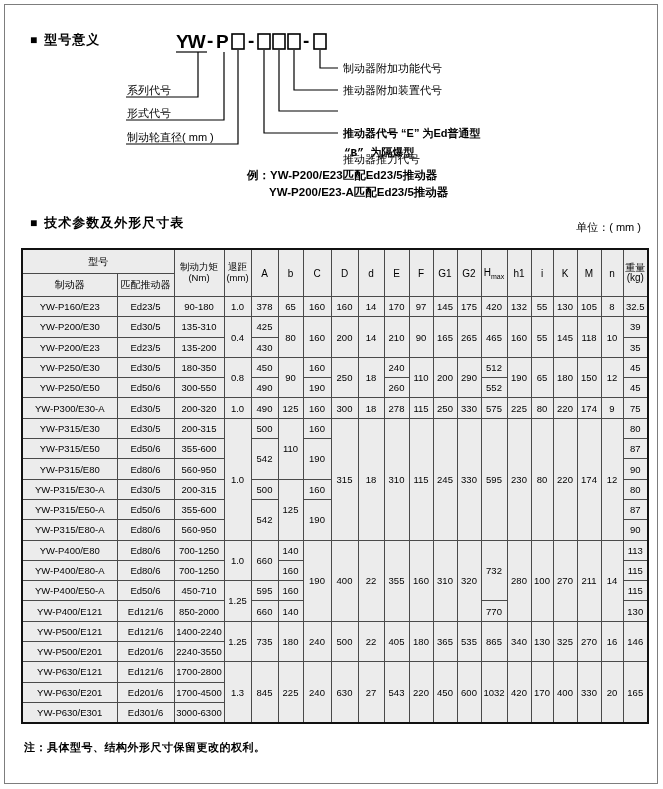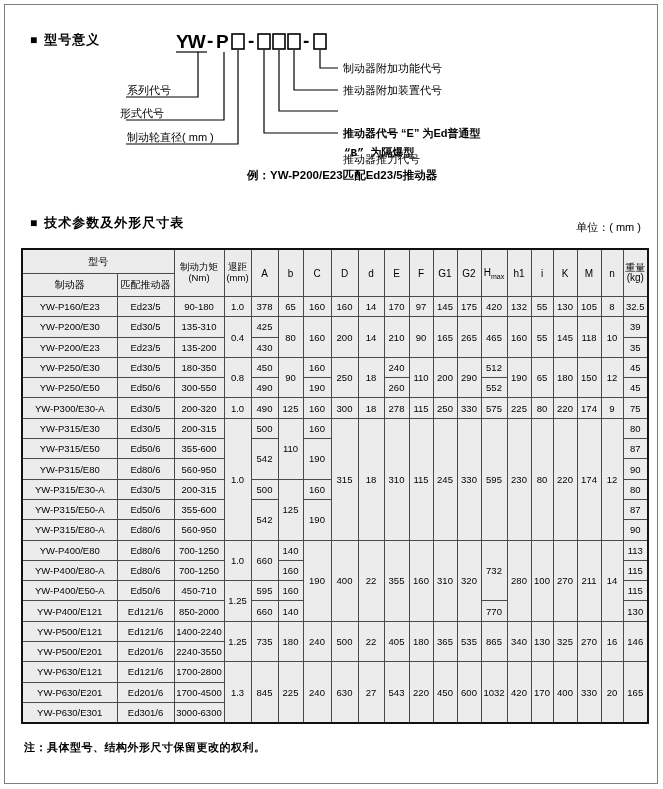--- a/index.html
+++ b/index.html
@@ -64,28 +64,29 @@
       <rect x="288" y="34" width="12" height="15"></rect>
       <rect x="314" y="34" width="12" height="15"></rect>
     </g>
     <text class="mtxt" x="176" y="48">YW</text>
     <text class="mtxt" x="207" y="47">-</text>
     <text class="mtxt" x="216" y="48">P</text>
     <text class="mtxt" x="248" y="47">-</text>
     <text class="mtxt" x="303" y="47">-</text>
   </svg>
   <div class="dlabel" style="left:127px;top:83px;">系列代号</div>
-  <div class="dlabel" style="left:120px;top:106px;">形式代号</div>
+  <div class="dlabel" style="left:127px;top:106px;">形式代号</div>
   <div class="dlabel" style="left:127px;top:130px;">制动轮直径( mm )</div>
   <div class="dlabel" style="left:343px;top:61px;">制动器附加功能代号</div>
   <div class="dlabel" style="left:343px;top:83px;">推动器附加装置代号</div>
   <div class="dlabel" style="left:343px;top:104px;margin-top:48px;">推动器推力代号</div>
   <div class="dlabel b" style="left:343px;top:126px;">推动器代号 “E” 为Ed普通型</div>
   <div class="dlabel b" style="left:344px;top:145px;font-family:Liberation Mono, monospace;">“B” 为隔爆型</div>
   <div class="example" style="left:247px;top:168px;text-align:right;">例：YW-P200/E23匹配Ed23/5推动器</div>
+  <div class="example" style="left:269px;top:185px;">YW-P200/E23-A匹配Ed23/5推动器</div>
 </div>
 
 <div class="sec-title" style="left:30px;top:214px;">
   <span class="bullet">■</span>
   <span>技术参数及外形尺寸表</span>
 </div>
 <div class="unit">单位：( mm )</div>
 
 <table class="spec-table">
   <colgroup>

